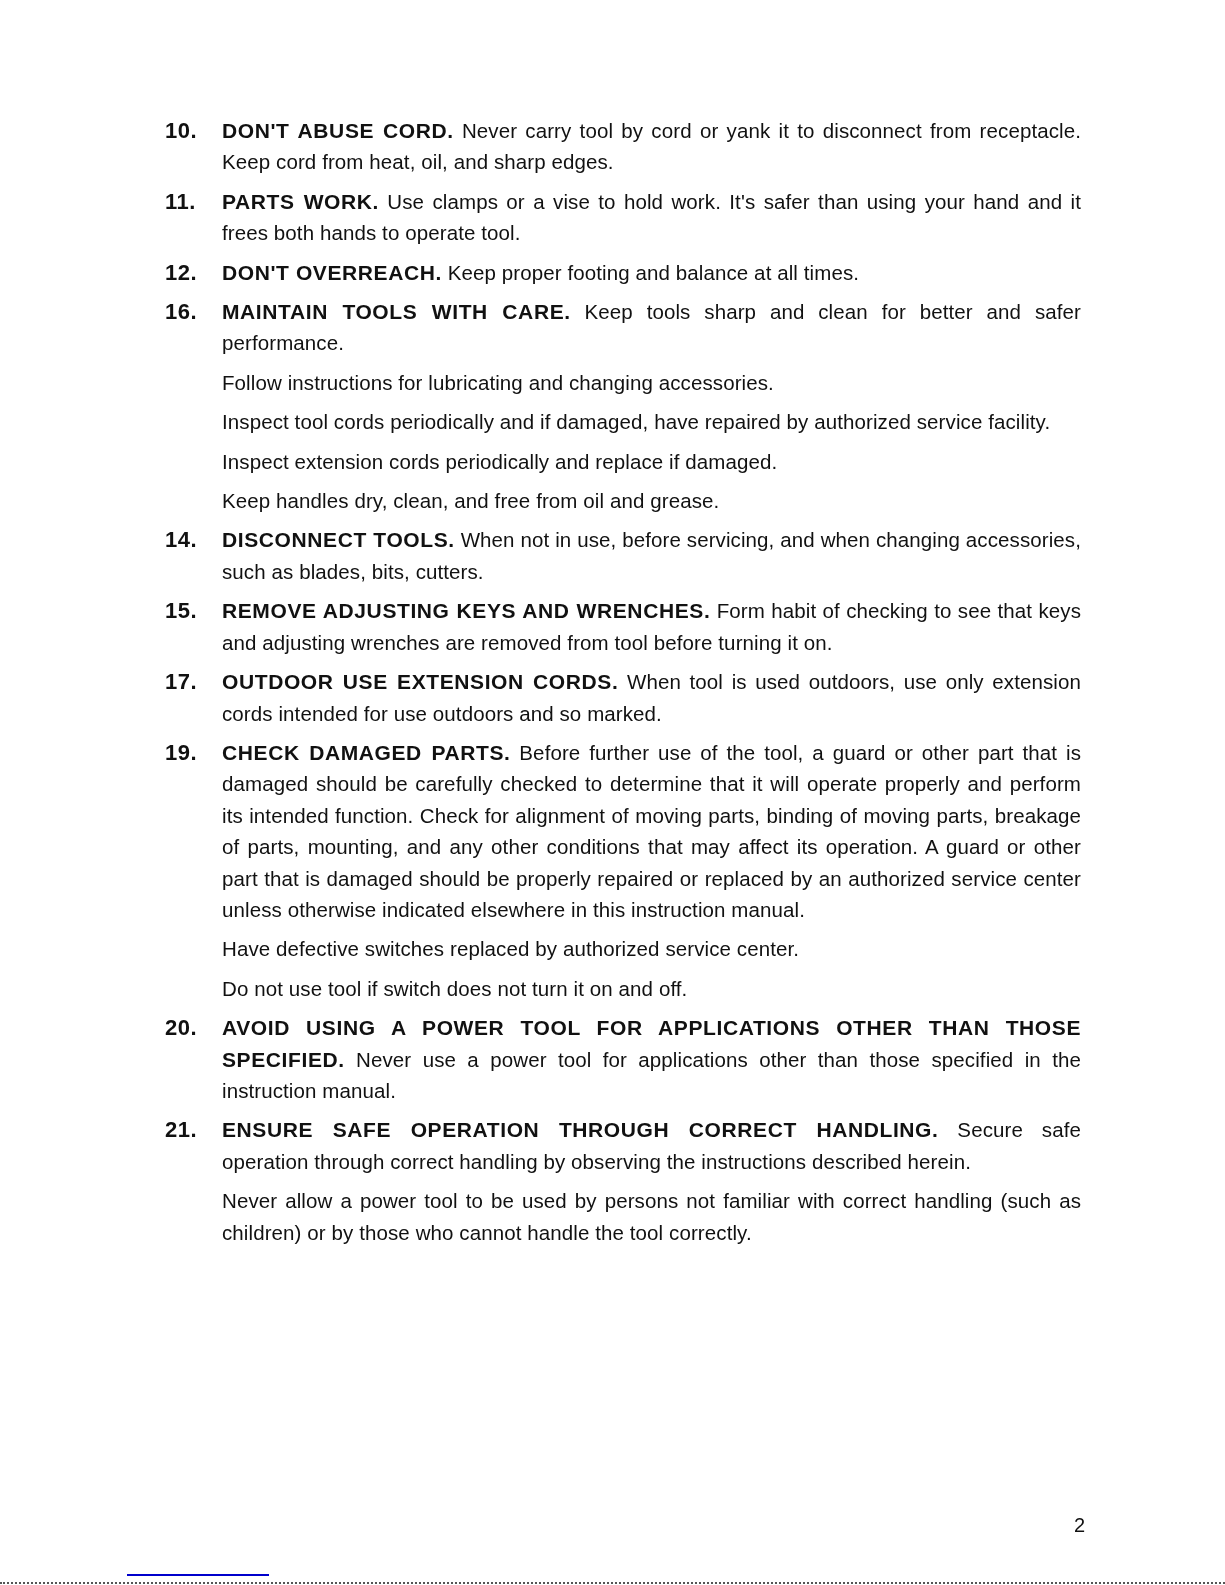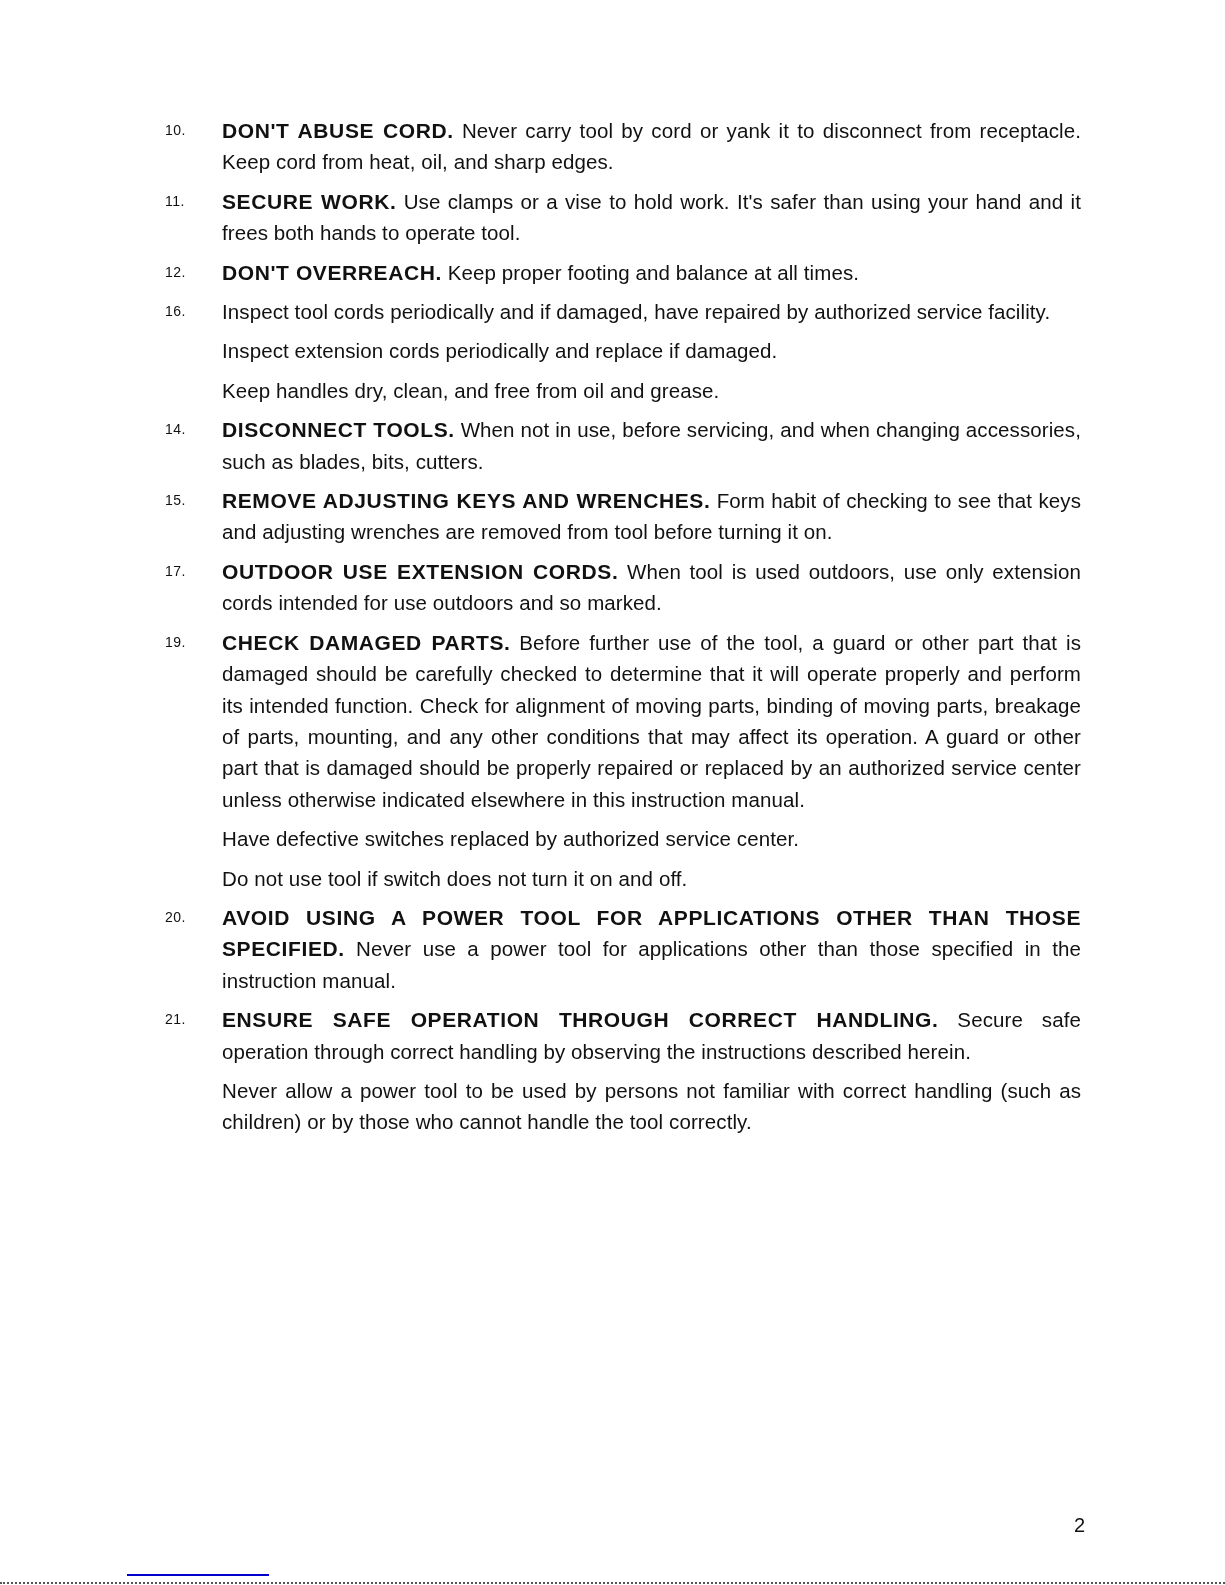--- a/index.html
+++ b/index.html
@@ -5,21 +5,21 @@
   html, body { margin: 0; padding: 0; background: #ffffff; }
   body {
     width: 1225px; height: 1585px; position: relative; overflow: hidden;
     font-family: "Liberation Sans", sans-serif; color: #111111;
   }
   .page-body {
     position: absolute; left: 165px; top: 107px; width: 924px;
   }
   .item { position: relative; padding-left: 49px; }
   .item-num {
-    position: absolute; left: 0; top: 0; font-weight: normal; font-size: 14px;
+    position: absolute; left: 0; top: 0; font-weight: bold; font-size: 22px;
     line-height: 31.4px; letter-spacing: 0.5px;
   }
   .line {
     font-size: 20.5px; line-height: 31.4px; text-align: justify;
     text-align-last: left; margin: 8px; letter-spacing: 0.1px;
   }
   .heading { font-weight: bold; font-size: 21px; letter-spacing: 0.6px; }
   .page-num {
     position: absolute; left: 1074px; top: 1514px; font-size: 20px;
   }
@@ -37,30 +37,32 @@
 
 <div class="page-body">
 
   <div class="item">
     <span class="item-num">10.</span>
     <p class="line"><span class="heading">DON'T ABUSE CORD.</span><span> Never carry tool by cord or yank it to disconnect from receptacle. Keep cord from heat, oil, and sharp edges.</span></p>
   </div>
 
   <div class="item">
     <span class="item-num">11.</span>
-    <p class="line"><span class="heading">SECURE WORK.</span><span> Use clamps or a vise to hold work. It's safer than using your hand and it frees both hands to operate tool.</span></p>
+    <p class="line"><span class="heading">PARTS WORK.</span><span> Use clamps or a vise to hold work. It's safer than using your hand and it frees both hands to operate tool.</span></p>
   </div>
 
   <div class="item">
     <span class="item-num">12.</span>
     <p class="line"><span class="heading">DON'T OVERREACH.</span><span> Keep proper footing and balance at all times.</span></p>
   </div>
 
   <div class="item">
     <span class="item-num">16.</span>
+    <p class="line"><span class="heading">MAINTAIN TOOLS WITH CARE.</span><span> Keep tools sharp and clean for better and safer performance.</span></p>
+    <p class="line">Follow instructions for lubricating and changing accessories.</p>
     <p class="line">Inspect tool cords periodically and if damaged, have repaired by authorized service facility.</p>
     <p class="line">Inspect extension cords periodically and replace if damaged.</p>
     <p class="line">Keep handles dry, clean, and free from oil and grease.</p>
   </div>
 
   <div class="item">
     <span class="item-num">14.</span>
     <p class="line"><span class="heading">DISCONNECT TOOLS.</span><span> When not in use, before servicing, and when changing accessories, such as blades, bits, cutters.</span></p>
   </div>
 

